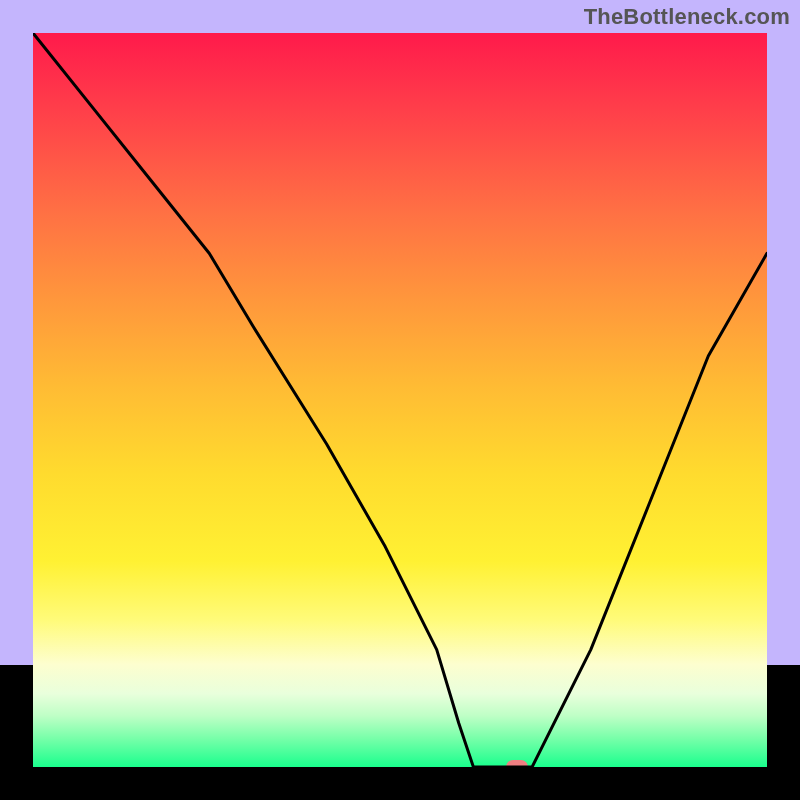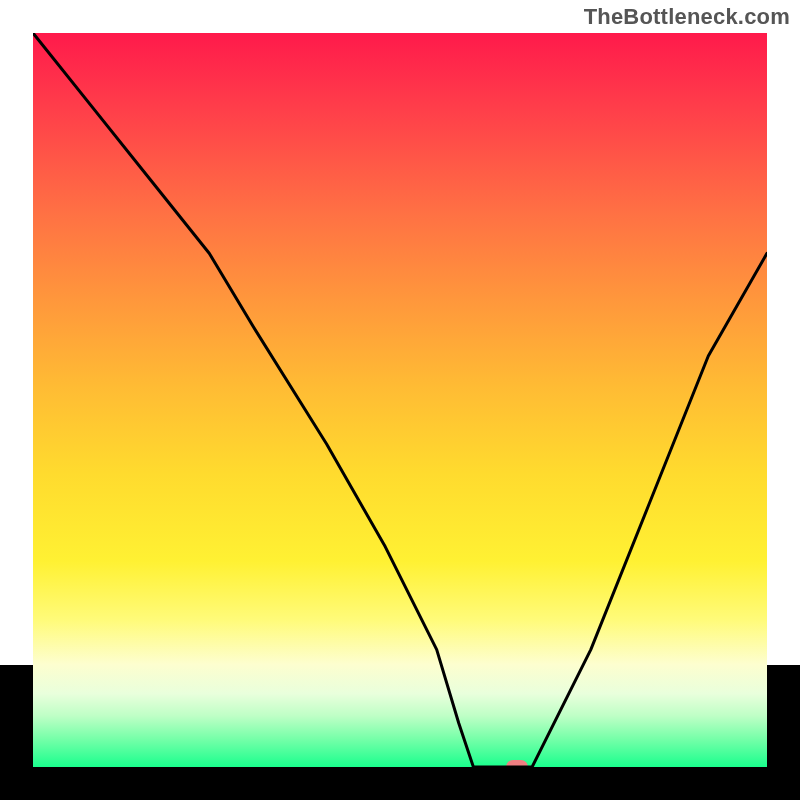--- a/index.html
+++ b/index.html
@@ -8,21 +8,21 @@
     width: 800px;
     height: 800px;
     background: #000;
     font-family: Arial, Helvetica, sans-serif;
     overflow: hidden;
   }
   .frame {
     position: relative;
     width: 800px;
     height: 665px;
-    background: #ffffff;
+    background: #c4b5fd;
   }
   .watermark {
     position: absolute;
     top: 4px;
     right: 10px;
     color: #555;
     font-size: 22px;
     font-weight: bold;
     letter-spacing: 0.2px;
     z-index: 20;

